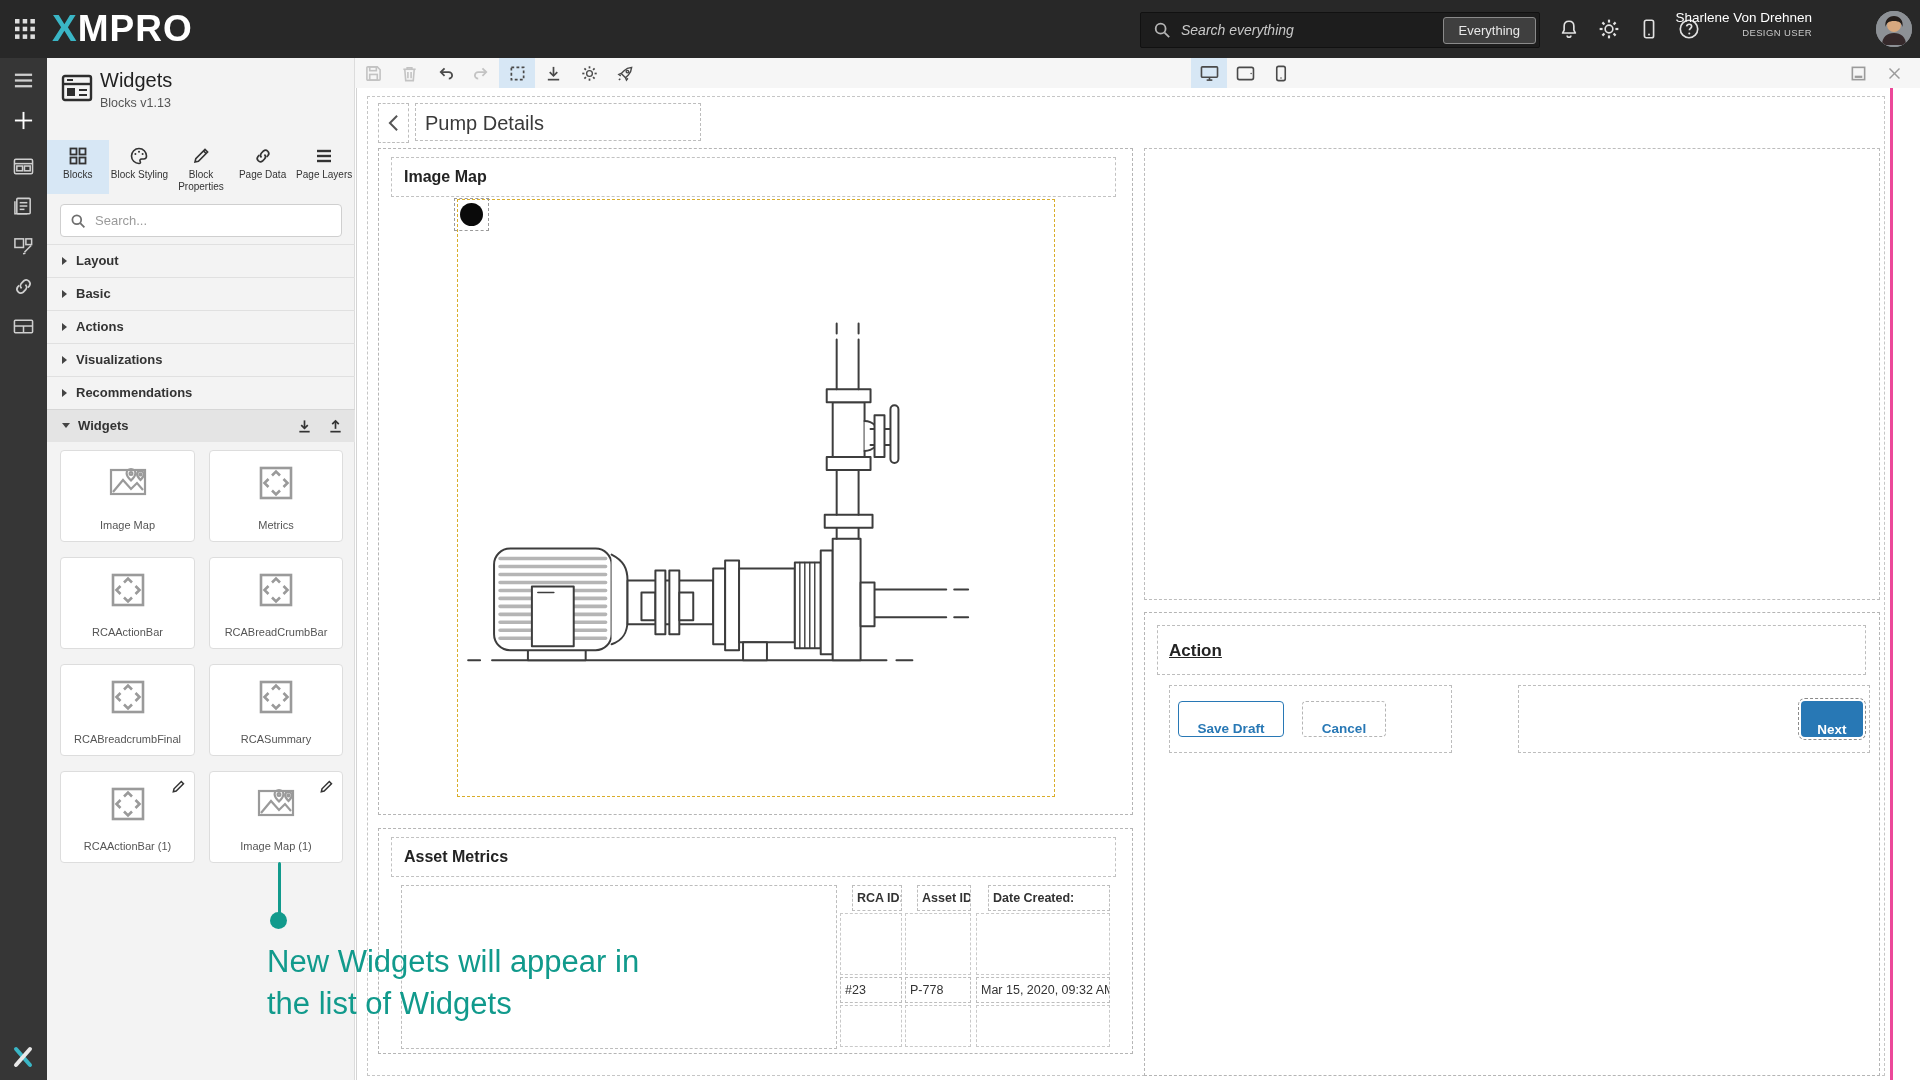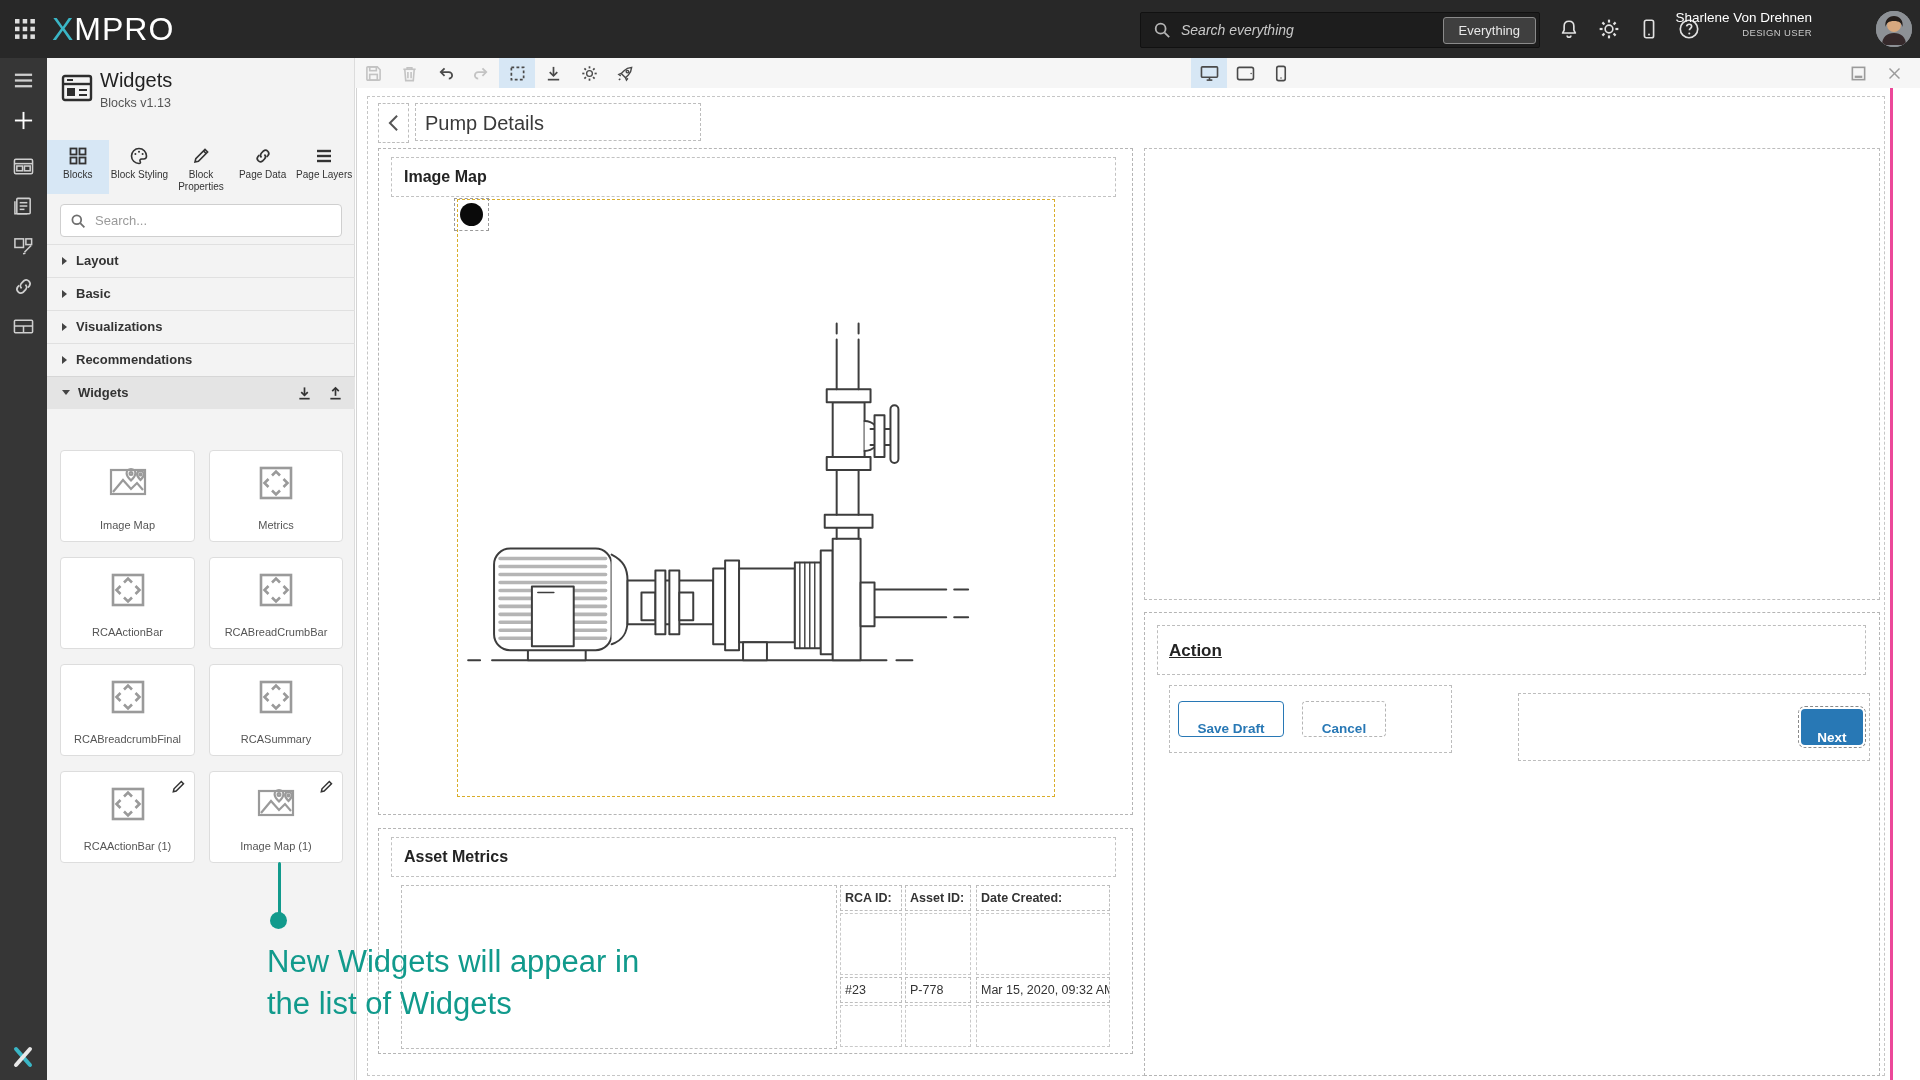--- a/index.html
+++ b/index.html
@@ -6,21 +6,21 @@
   #app{position:relative;width:1920px;height:1080px;overflow:hidden;
        font-family:"Liberation Sans", sans-serif;color:#333;background:#fff;}
   .abs{position:absolute;}
   .dashed{border:1px dashed #bdbdbd;text-decoration:underline;}
   svg{display:block;}
 
   
   .topbar{position:absolute;left:0;top:0;width:1920px;height:58px;background:#282828;}
   .waffle{position:absolute;left:13px;top:17px;width:24px;height:24px;cursor:pointer;}
   .logo{position:absolute;left:52px;top:0;height:58px;line-height:58px;
-        font-size:32px;font-weight:400;letter-spacing:1px;color:#fff;}
+        font-size:37px;font-weight:700;letter-spacing:1px;color:#fff;}
   .logo .x{color:#3ab6c6;}
   .tb-search{position:absolute;left:1140px;top:12px;width:398px;height:34px;background:#1d1d1d;
              border:1px solid #111;border-radius:2px;display:flex;align-items:center;}
   .tb-search input{flex:1;background:transparent;border:none;outline:none;color:#eee;
                    font-size:14px;font-style:italic;font-family:"Liberation Sans",sans-serif;}
   .tb-search input::placeholder{color:#c9c9c9;}
   .scope-btn{margin:3px;padding:5px 15px;background:#3f3f3f;border:1px solid #8a8a8a;border-radius:3px;
              color:#e8e8e8;font-size:13px;cursor:pointer;white-space:nowrap;}
   .tb-ic{position:absolute;top:18px;width:22px;height:22px;color:#e2e2e2;cursor:pointer;}
   .user-block{position:absolute;right:108px;top:10px;text-align:right;cursor:pointer;}
@@ -94,21 +94,21 @@
              line-height:38px;padding-left:12px;font-size:16px;font-weight:bold;color:#232323;}
   .img-area{position:absolute;left:78px;top:50px;width:598px;height:598px;border:1px dashed #d9ad2a;box-sizing:border-box;}
   .marker-sel{position:absolute;left:-4px;top:-2px;width:33px;height:31px;border:1px dashed #9a9a9a;}
   .marker-dot{position:absolute;left:2px;top:3px;width:23px;height:23px;border-radius:50%;background:#0a0a0a;cursor:pointer;}
 
   .tbl-zone{position:absolute;left:12px;top:52px;width:724px;height:170px;}
   .tz-left{position:absolute;left:10px;top:4px;width:434px;height:162px;border:1px dashed #bdbdbd;}
   .tcol{position:absolute;top:0;height:170px;}
   .tcell{position:absolute;left:0;right:0;border:1px dashed #bdbdbd;box-sizing:border-box;
          font-size:12.5px;color:#333;padding:5px 0 0 4px;overflow:hidden;white-space:nowrap;}
-  .tcell.hd{font-weight:bold;}
+  .tcell.hd{font-weight:bold;margin-left:12px;}
   .tcell.blank{border-color:#c9c9c9;}
 
   .btn{border-radius:4px;font-size:13.5px;font-weight:bold;display:flex;align-items:flex-end;
        justify-content:center;cursor:pointer;box-sizing:border-box;}
   .btn-outline{border:1px solid #2878b5;color:#2878b5;background:#fff;}
   .btn-dashed{border:1px dashed #b5b5b5;color:#2878b5;background:#fff;}
   .btn-solid{background:#2878b5;color:#fff;outline:1px dashed #8a8a8a;outline-offset:2px;}
 </style>
 </head>
 <body>
@@ -320,20 +320,21 @@
       <svg width="16" height="16" viewBox="0 0 20 20" fill="none" stroke="currentColor" stroke-width="2.2">
           <circle cx="8.5" cy="8.5" r="5.5"></circle>
           <line x1="12.8" y1="12.8" x2="18" y2="18"></line>
         </svg>
       <input type="text" placeholder="Search..." style="">
     </div>
 
     <div class="sections">
       <div class="sec-row"><span class="caret-r"></span><span>Layout</span></div>
       <div class="sec-row"><span class="caret-r"></span><span>Basic</span></div>
+      <div class="sec-row"><span class="caret-r"></span><span>Actions</span></div>
       <div class="sec-row"><span class="caret-r"></span><span>Visualizations</span></div>
       <div class="sec-row"><span class="caret-r"></span><span>Recommendations</span></div>
       <div class="sec-row open">
         <span class="caret-d"></span><span>Widgets</span>
         <span class="sec-tools">
           <svg width="15" height="15" viewBox="0 0 16 16" fill="none" stroke="currentColor" stroke-width="1.8">
               <line x1="8" y1="1.5" x2="8" y2="10"></line>
               <polyline points="4.5,6.5 8,10 11.5,6.5"></polyline>
               <line x1="2.5" y1="13.5" x2="13.5" y2="13.5"></line>
             </svg>
@@ -683,21 +684,21 @@
 
       <div class="abs dashed" style="left:24px;top:72px;width:281px;height:66px;">
         <div class="btn btn-outline abs" style="left:8px;top:15px;width:106px;height:36px;">
             <span>Save Draft</span>
           </div>
         <div class="btn btn-dashed abs" style="left:132px;top:15px;width:84px;height:36px;">
             <span>Cancel</span>
           </div>
       </div>
 
-      <div class="abs dashed" style="left:373px;top:80px;width:350px;height:66px;">
+      <div class="abs dashed" style="left:373px;top:72px;width:350px;height:66px;">
         <div class="btn btn-solid abs" style="left:282px;top:15px;width:62px;height:36px;">
             <span>Next</span>
           </div>
       </div>
     </div>
   </div>
 
 </div>
 
 </body></html>

